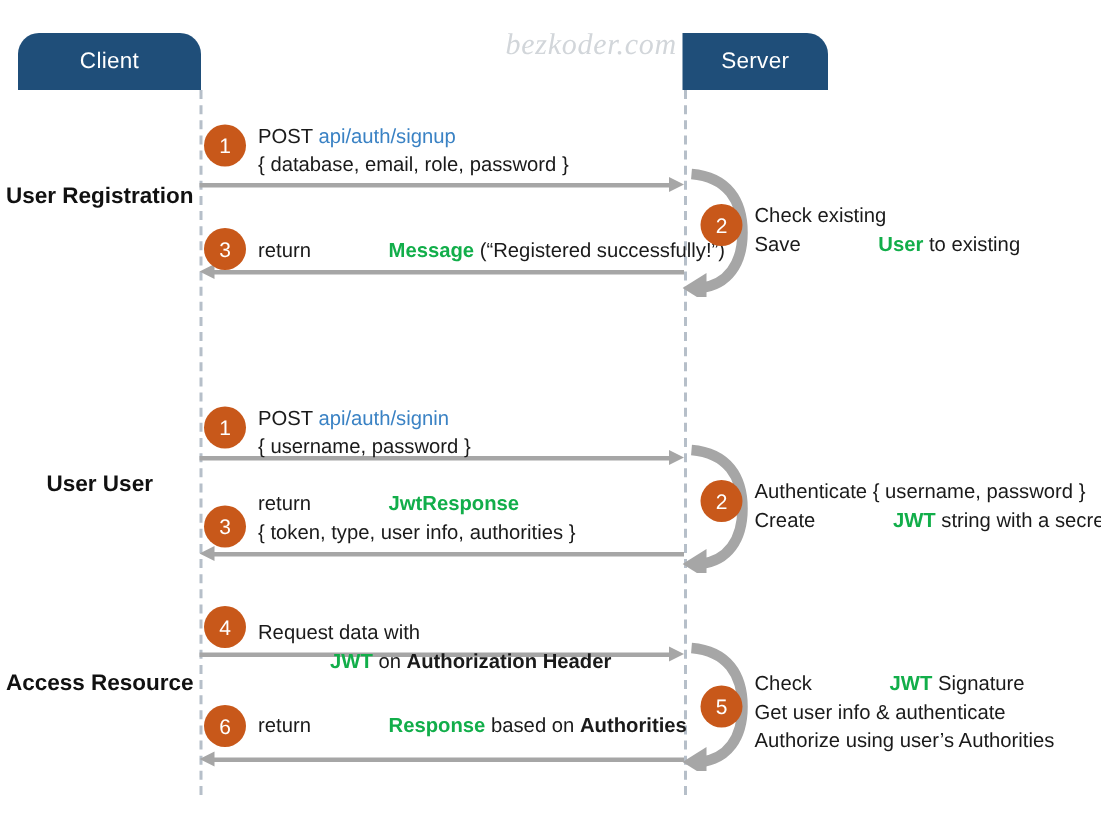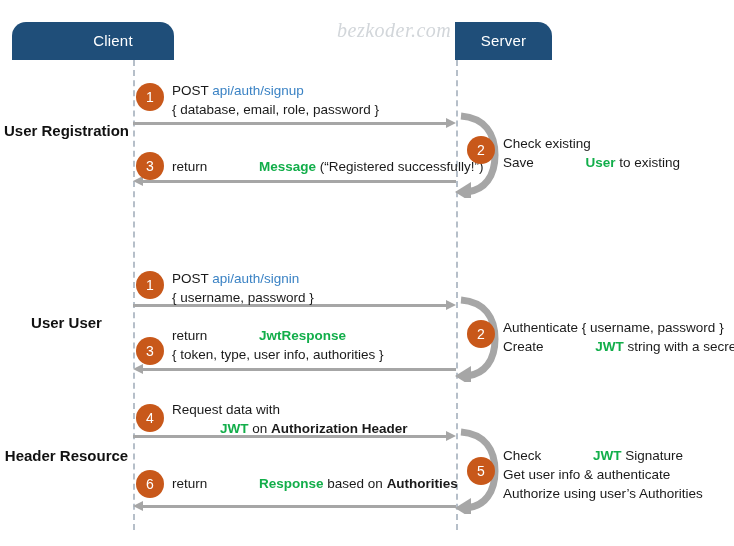--- a/index.html
+++ b/index.html
@@ -10,21 +10,21 @@
   }
   #stage{position:absolute;left:0;top:0;width:734px;height:546px;}
 
   
   .actor{
     position:absolute;background:#1F4E79;color:#ffffff;
     font-size:15px;text-align:center;line-height:38px;
     letter-spacing:.2px;
   }
   .actor#actor-client{left:12px;top:22px;width:122px;height:38px;
-    border-top-left-radius:14px;border-top-right-radius:14px;padding-left:40px;}
+    border-top-left-radius:14px;border-top-right-radius:14px;}
   .actor#actor-server{left:455px;top:22px;width:97px;height:38px;
     border-top-right-radius:14px;}
 
   
   .lifeline{
     position:absolute;top:60px;width:0;height:470px;
     border-left:2px dashed #b6bfc9;
   }
   .lifeline#lifeline-client{left:133px;}
   .lifeline#lifeline-server{left:456px;}
@@ -104,21 +104,21 @@
   #badge-6{left:136px;top:470px;}
   #badge-5{left:467px;top:457px;}
 
   
   #msg-signup{left:172px;top:81px;}
   #msg-signup-res{left:172px;top:157px;}
   #msg-check-existing{left:503px;top:134px;}
   #msg-signin{left:172px;top:269px;}
   #msg-signin-res{left:172px;top:326px;}
   #msg-authenticate{left:503px;top:318px;}
-  #msg-request-data{left:172px;top:400px;}
+  #msg-request-data{left:172px;top:412px;}
   #msg-resource-res{left:172px;top:474px;}
   #msg-check-jwt{left:503px;top:446px;}
 </style>
 </head>
 <body>
 
 <div id="stage">
 
   <div id="watermark">bezkoder.com</div>
 
@@ -130,21 +130,21 @@
 
   <div class="section-label" id="label-registration">
     <span class="ln">User</span>
     <span class="ln">Registration</span>
   </div>
   <div class="section-label" id="label-login">
     <span class="ln">User</span>
     <span class="ln">User</span>
   </div>
   <div class="section-label" id="label-access">
-    <span class="ln">Header</span>
+    <span class="ln">Access</span>
     <span class="ln">Resource</span>
   </div>
 
   <div class="arrow right" id="arrow-signup-req">
     <div class="shaft"></div>
     <div class="head"></div>
   </div>
   <div class="arrow left" id="arrow-signup-res">
     <div class="shaft"></div>
     <div class="head"></div>

